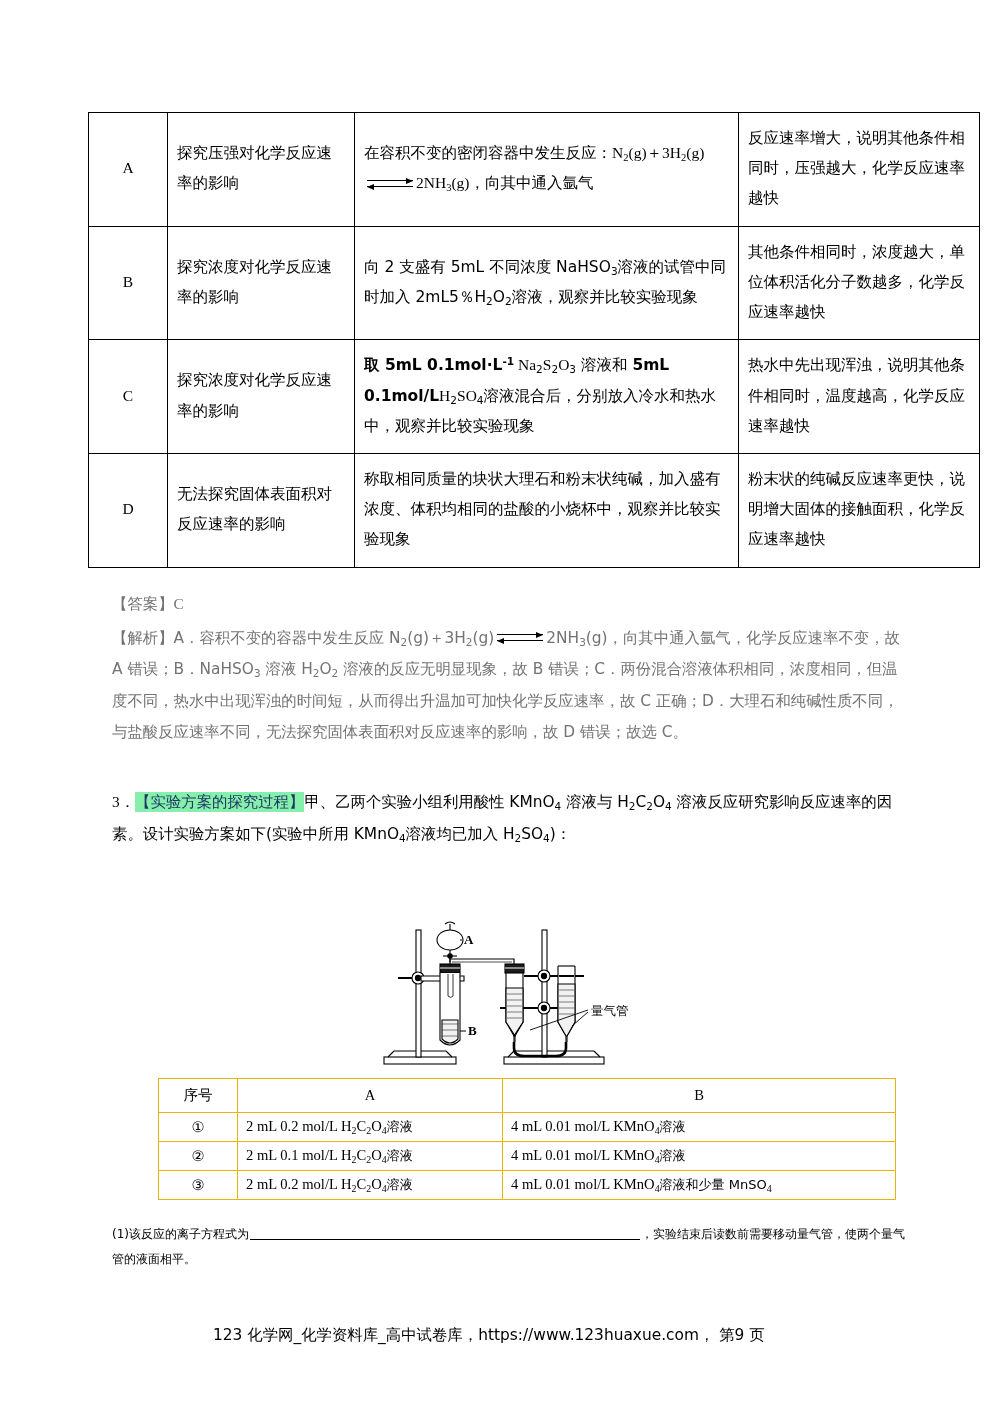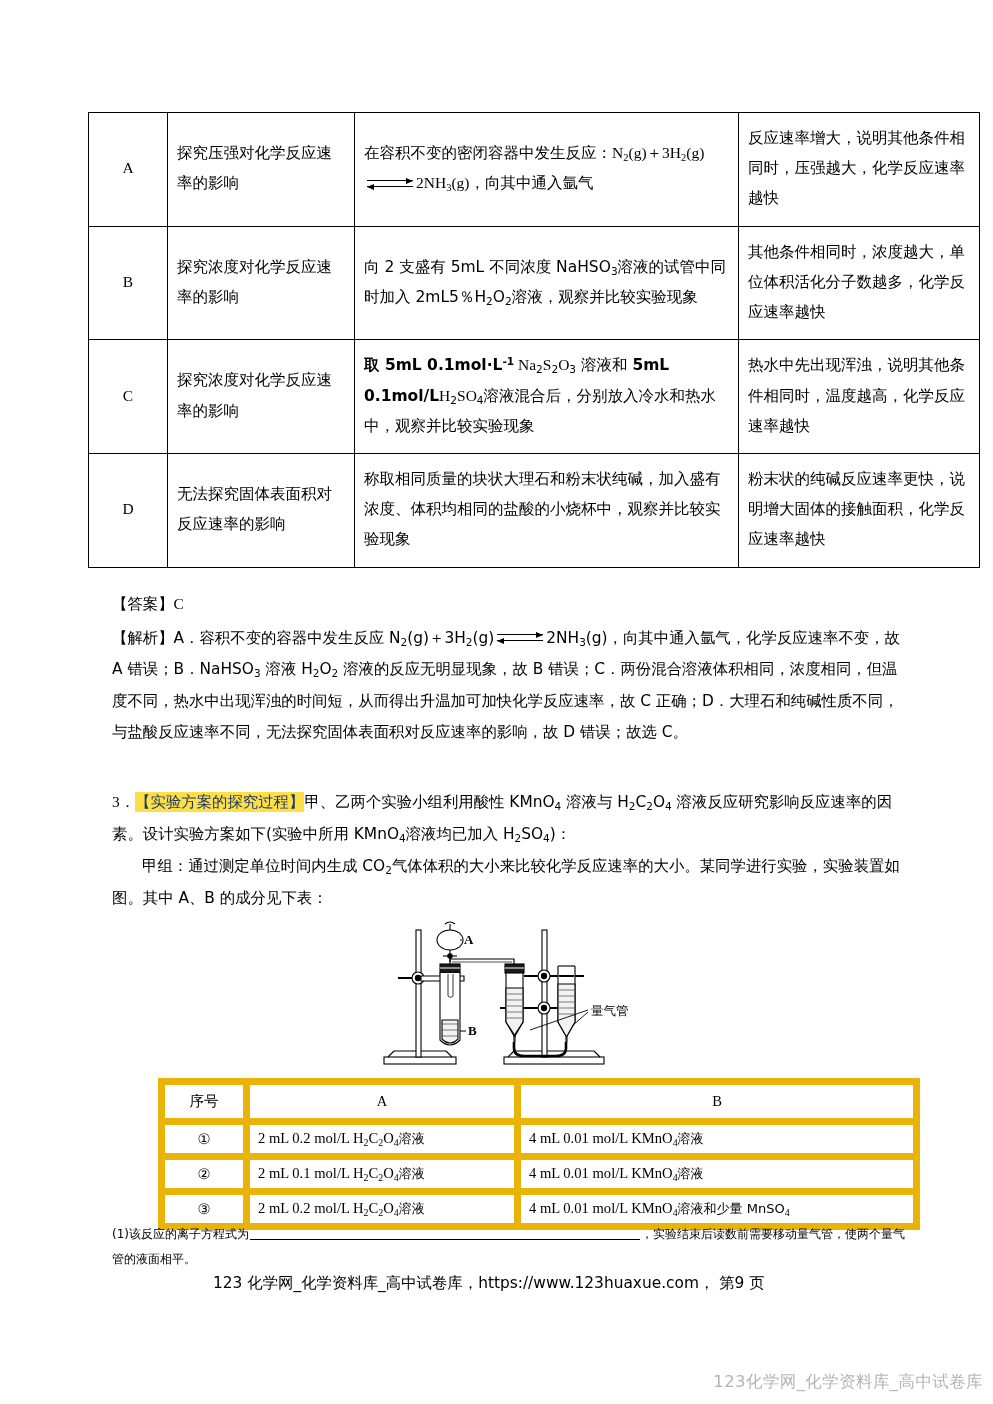--- a/index.html
+++ b/index.html
@@ -80,41 +80,41 @@
     border-bottom: 3.4px solid transparent;
   }
   .bold { font-weight: bold; }
 
   
   .red-block {
     position: absolute;
     left: 112px;
     top: 588px;
     width: 790px;
-    color: #000000;
+    color: #737373;
     font-size: 15.4px;
     line-height: 2.05;
   }
   .red-block .para { text-indent: 0; margin: 0 0 2px 0; }
   .red-block .para.ind { text-indent: 0; }
 
   
   .q3 {
     position: absolute;
     left: 112px;
     top: 786px;
     width: 790px;
     font-size: 15.4px;
     line-height: 2.08;
     color: #000;
   }
   .q3 p { margin: 0; }
   .q3 .indent { text-indent: 30px; }
   .hl-tag {
-    background: #fde047;
+    background: #86efac;
     color: #1f3864;
     padding: 1px 0;
   }
 
   
   .figure {
     position: absolute;
     left: 372px;
     top: 918px;
     width: 300px;
@@ -124,21 +124,21 @@
   
   .data-table {
     position: absolute;
     left: 158px;
     top: 1078px;
     width: 686px;
     border-collapse: collapse;
     table-layout: fixed;
   }
   .data-table td, .data-table th {
-    border: 7px solid #eab308;
+    border: 1px solid #eab308;
     padding: 5px 8px;
     font-size: 14.6px;
     vertical-align: middle;
     font-weight: normal;
     text-align: left;
   }
   .data-table .c-no { width: 62px; text-align: center; }
   .data-table .c-a  { width: 248px; }
   .data-table .c-b  { width: 376px; }
   .data-table thead td { text-align: center; padding: 7px 8px; }
@@ -161,21 +161,21 @@
     border-bottom: 1.6px solid #000;
     height: 0.95em;
     vertical-align: -2px;
     margin: 0 1px;
   }
 
   
   .footer {
     position: absolute;
     left: 213px;
-    top: 1273px;
+    top: 1325px;
     font-size: 15.4px;
     font-family: "DejaVu Sans", "Liberation Sans", sans-serif;
     color: #000;
     white-space: nowrap;
     text-align: center;
   }
   .watermark {
     position: absolute;
     right: 10px;
     top: 1371px;
@@ -235,23 +235,20 @@
       <span>【答案】</span><span class="sci">C</span>
     </p>
     <p class="para ind">
       <span>【解析】</span><span>A．容积不变的容器中发生反应 N</span><sub>2</sub><span>(g)＋3H</span><sub>2</sub><span>(g)</span><span class="eqarrow"><i></i><i></i></span><span>2NH</span><sub>3</sub><span>(g)，向其中通入氩气，化学反应速率不变，故 A 错误；</span><span>B．NaHSO</span><sub>3</sub><span> 溶液 H</span><sub>2</sub><span>O</span><sub>2</sub><span> 溶液的反应无明显现象，故 B 错误；</span><span>C．两份混合溶液体积相同，浓度相同，但温度不同，热水中出现浑浊的时间短，从而得出升温加可加快化学反应速率，故 C 正确；</span><span>D．大理石和纯碱性质不同，与盐酸反应速率不同，无法探究固体表面积对反应速率的影响，故 D 错误；</span><span>故选 C。</span>
     </p>
   </div>
 
   <div class="q3 cjk">
     <p>
       <span class="sci">3．</span><span class="hl-tag">【实验方案的探究过程】</span><span>甲、乙两个实验小组利用酸性 KMnO</span><sub>4</sub><span> 溶液与 H</span><sub>2</sub><span>C</span><sub>2</sub><span>O</span><sub>4</sub><span> 溶液反应研究影响反应速率的因素。设计实验方案如下(实验中所用 KMnO</span><sub>4</sub><span>溶液均已加入 H</span><sub>2</sub><span>SO</span><sub>4</sub><span>)：</span>
-    </p>
-    <p class="indent">
-      <span>甲组：通过测定单位时间内生成 CO</span><sub>2</sub><span>气体体积的大小来比较化学反应速率的大小。某同学进行实验，实验装置如图。其中 A、B 的成分见下表：</span>
     </p>
   </div>
 
   <div class="figure">
     <svg viewBox="0 0 300 152" width="300" height="152">
       <g stroke="#000" fill="none" stroke-width="1.1">
 
         <rect x="12" y="139" width="72" height="7" fill="#fff"></rect>
         <line x1="16" y1="139" x2="22" y2="133"></line>
         <line x1="80" y1="139" x2="74" y2="133"></line>
@@ -363,15 +360,14 @@
     </tbody>
   </table>
 
   <div class="q1line cjk">
     <p>
       <span>(1)该反应的离子方程式为</span><span class="blank-rule"></span><span>，实验结束后读数前需要移动量气管，使两个量气管的液面相平。</span>
     </p>
   </div>
 
   <div class="footer">123 化学网_化学资料库_高中试卷库，https://www.123huaxue.com，  第9 页</div>
-  <div class="watermark">123化学网_化学资料库_高中试卷库</div>
 
 </div>
 
 </body></html>

